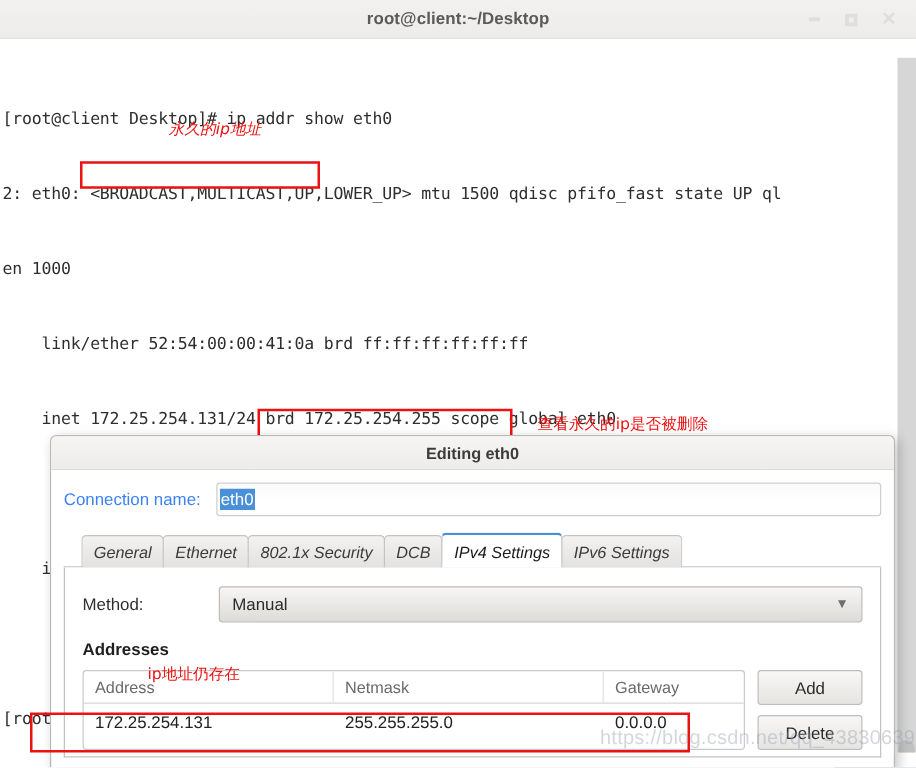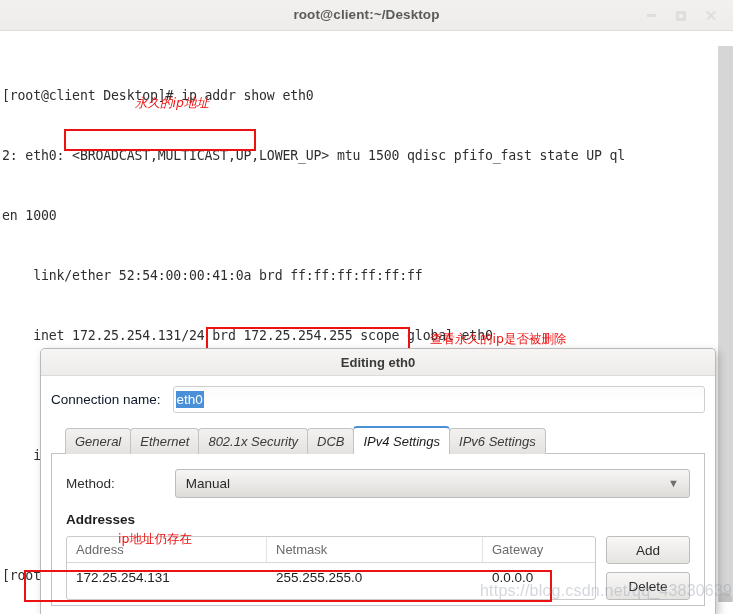--- a/index.html
+++ b/index.html
@@ -171,21 +171,21 @@
   }
 
   .conn-row {
     display: flex;
     align-items: center;
     height: 40px;
     padding-top: 6px;
   }
   .conn-label {
     font-size: 13.5px;
-    color: #0f172a;
+    color: #3b82f6;
     margin-right: 12px;
     white-space: nowrap;
   }
   .conn-input {
     flex: 1;
     height: 27px;
     border: 1px solid #cfcfcf;
     border-radius: 3px;
     background: linear-gradient(to bottom, #fbfbfb 0%, #ffffff 60%);
     display: flex;

